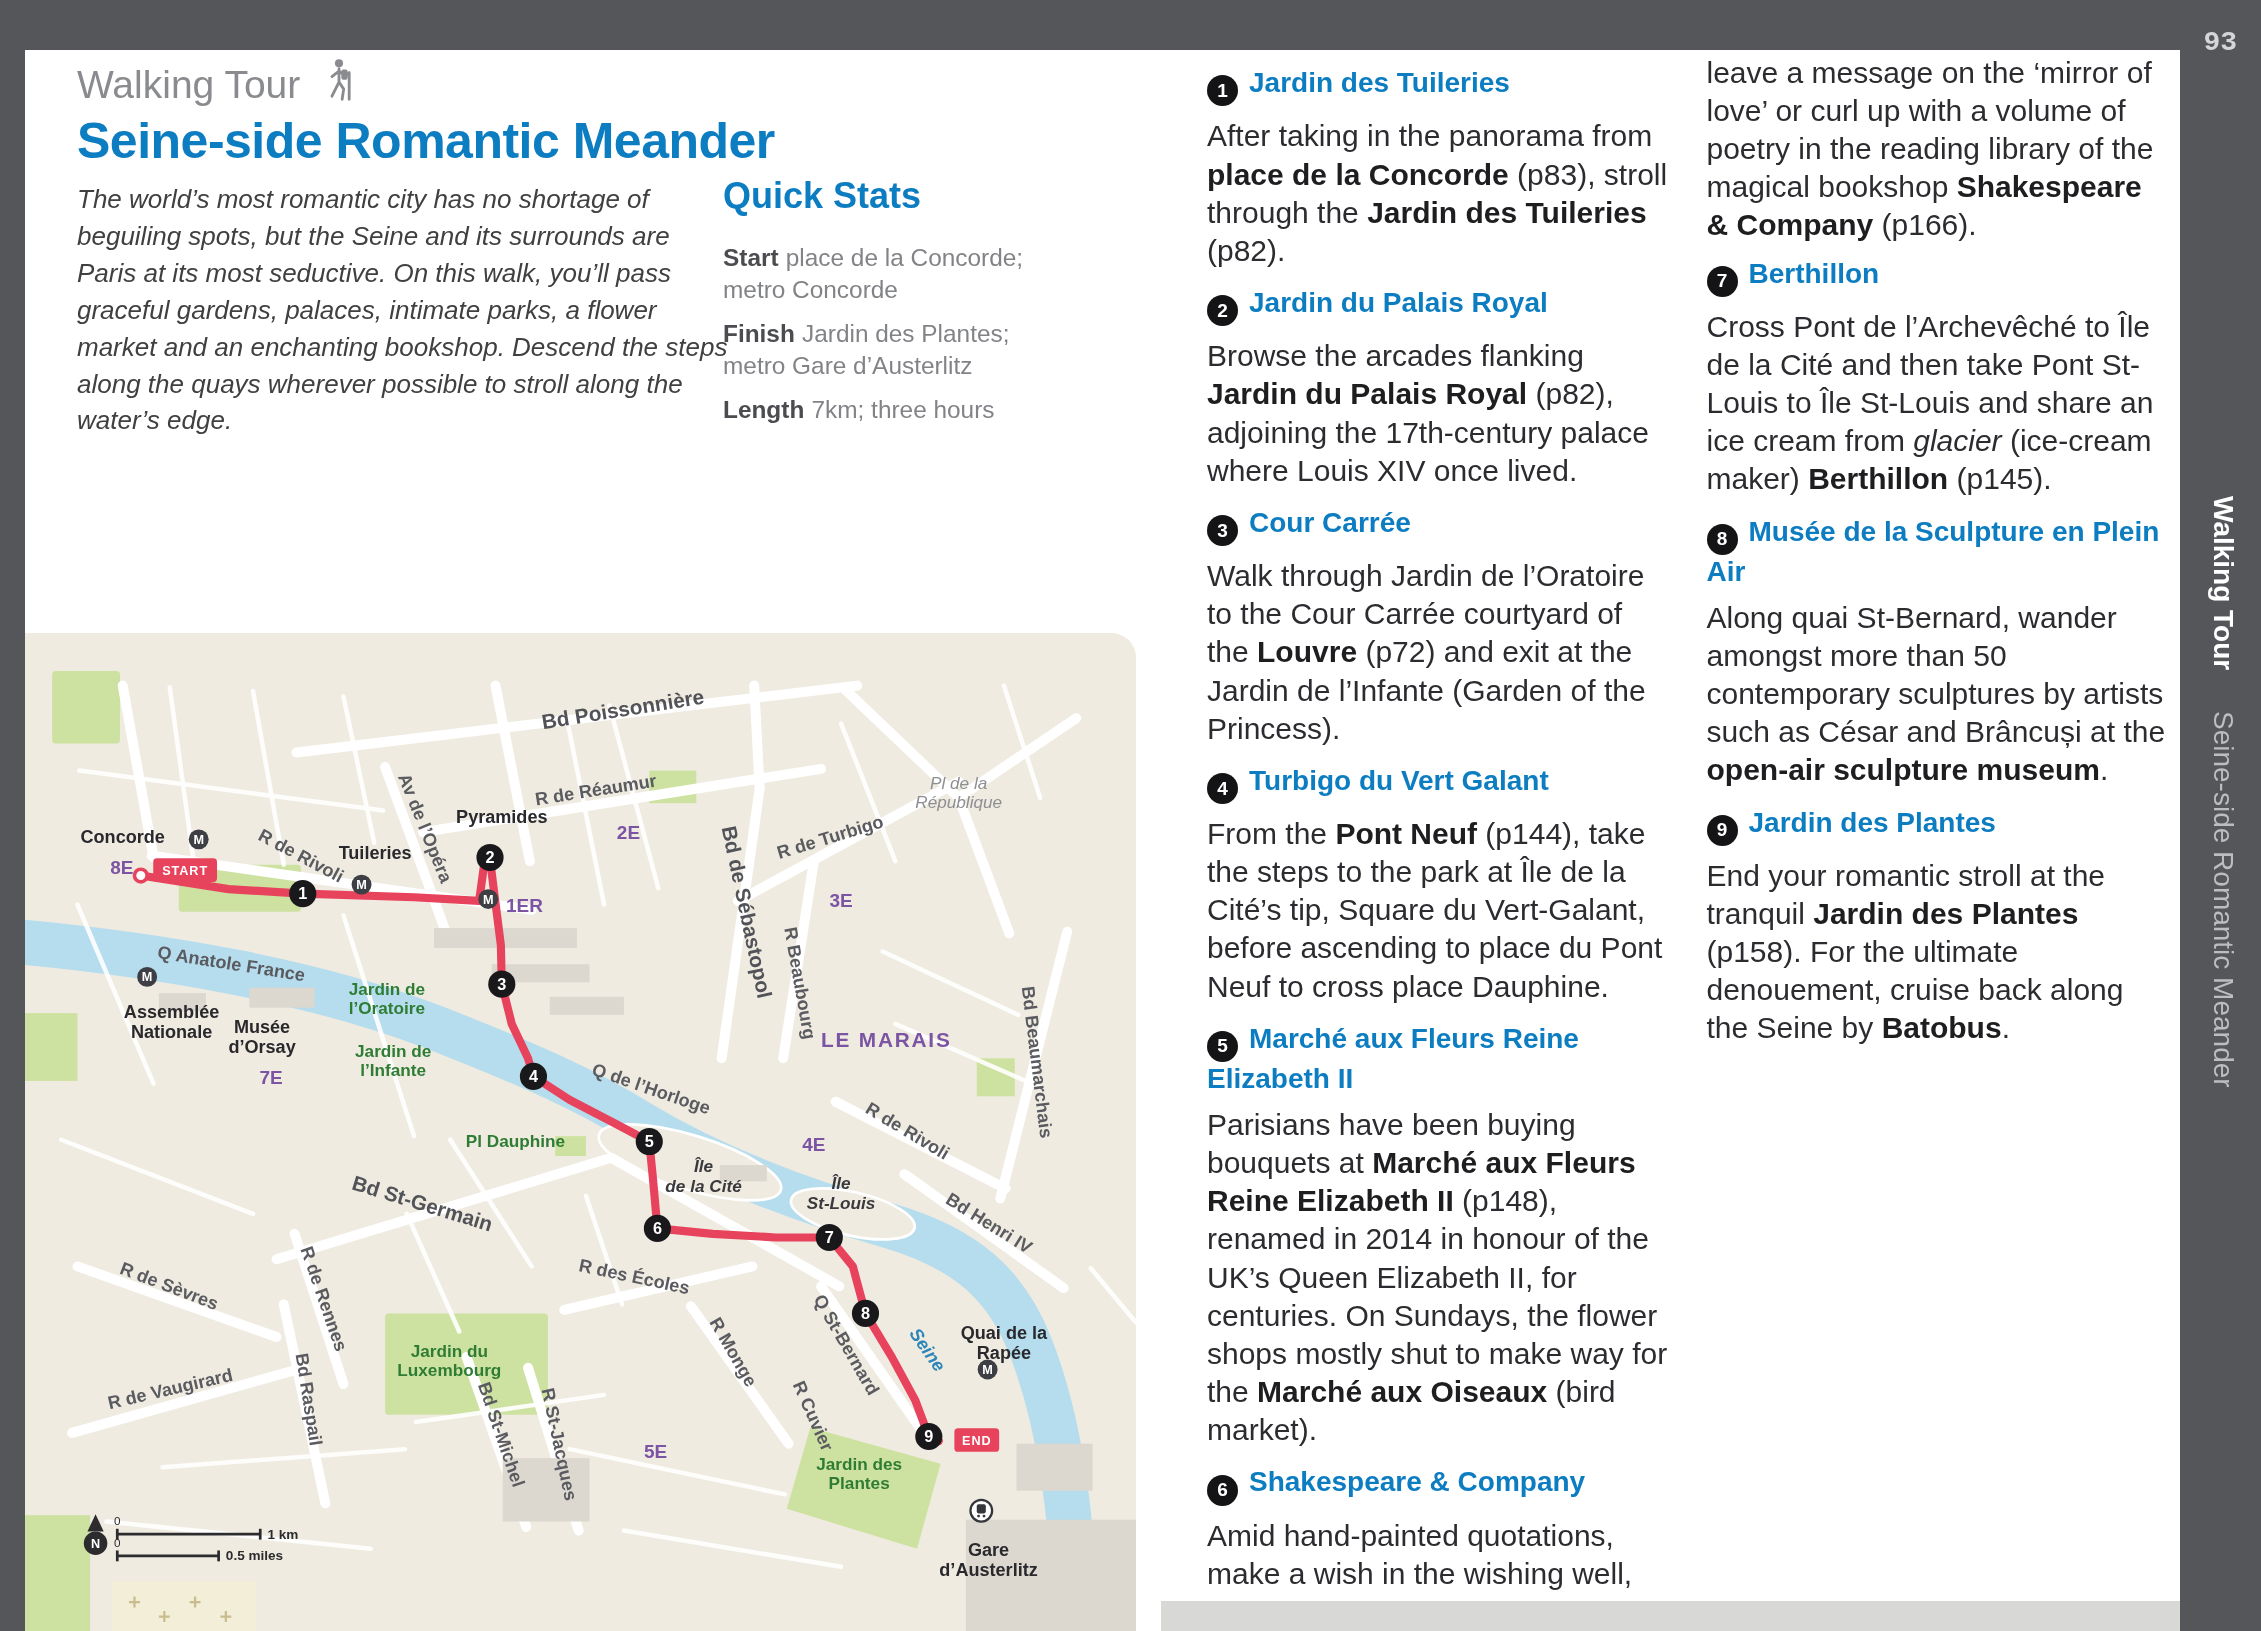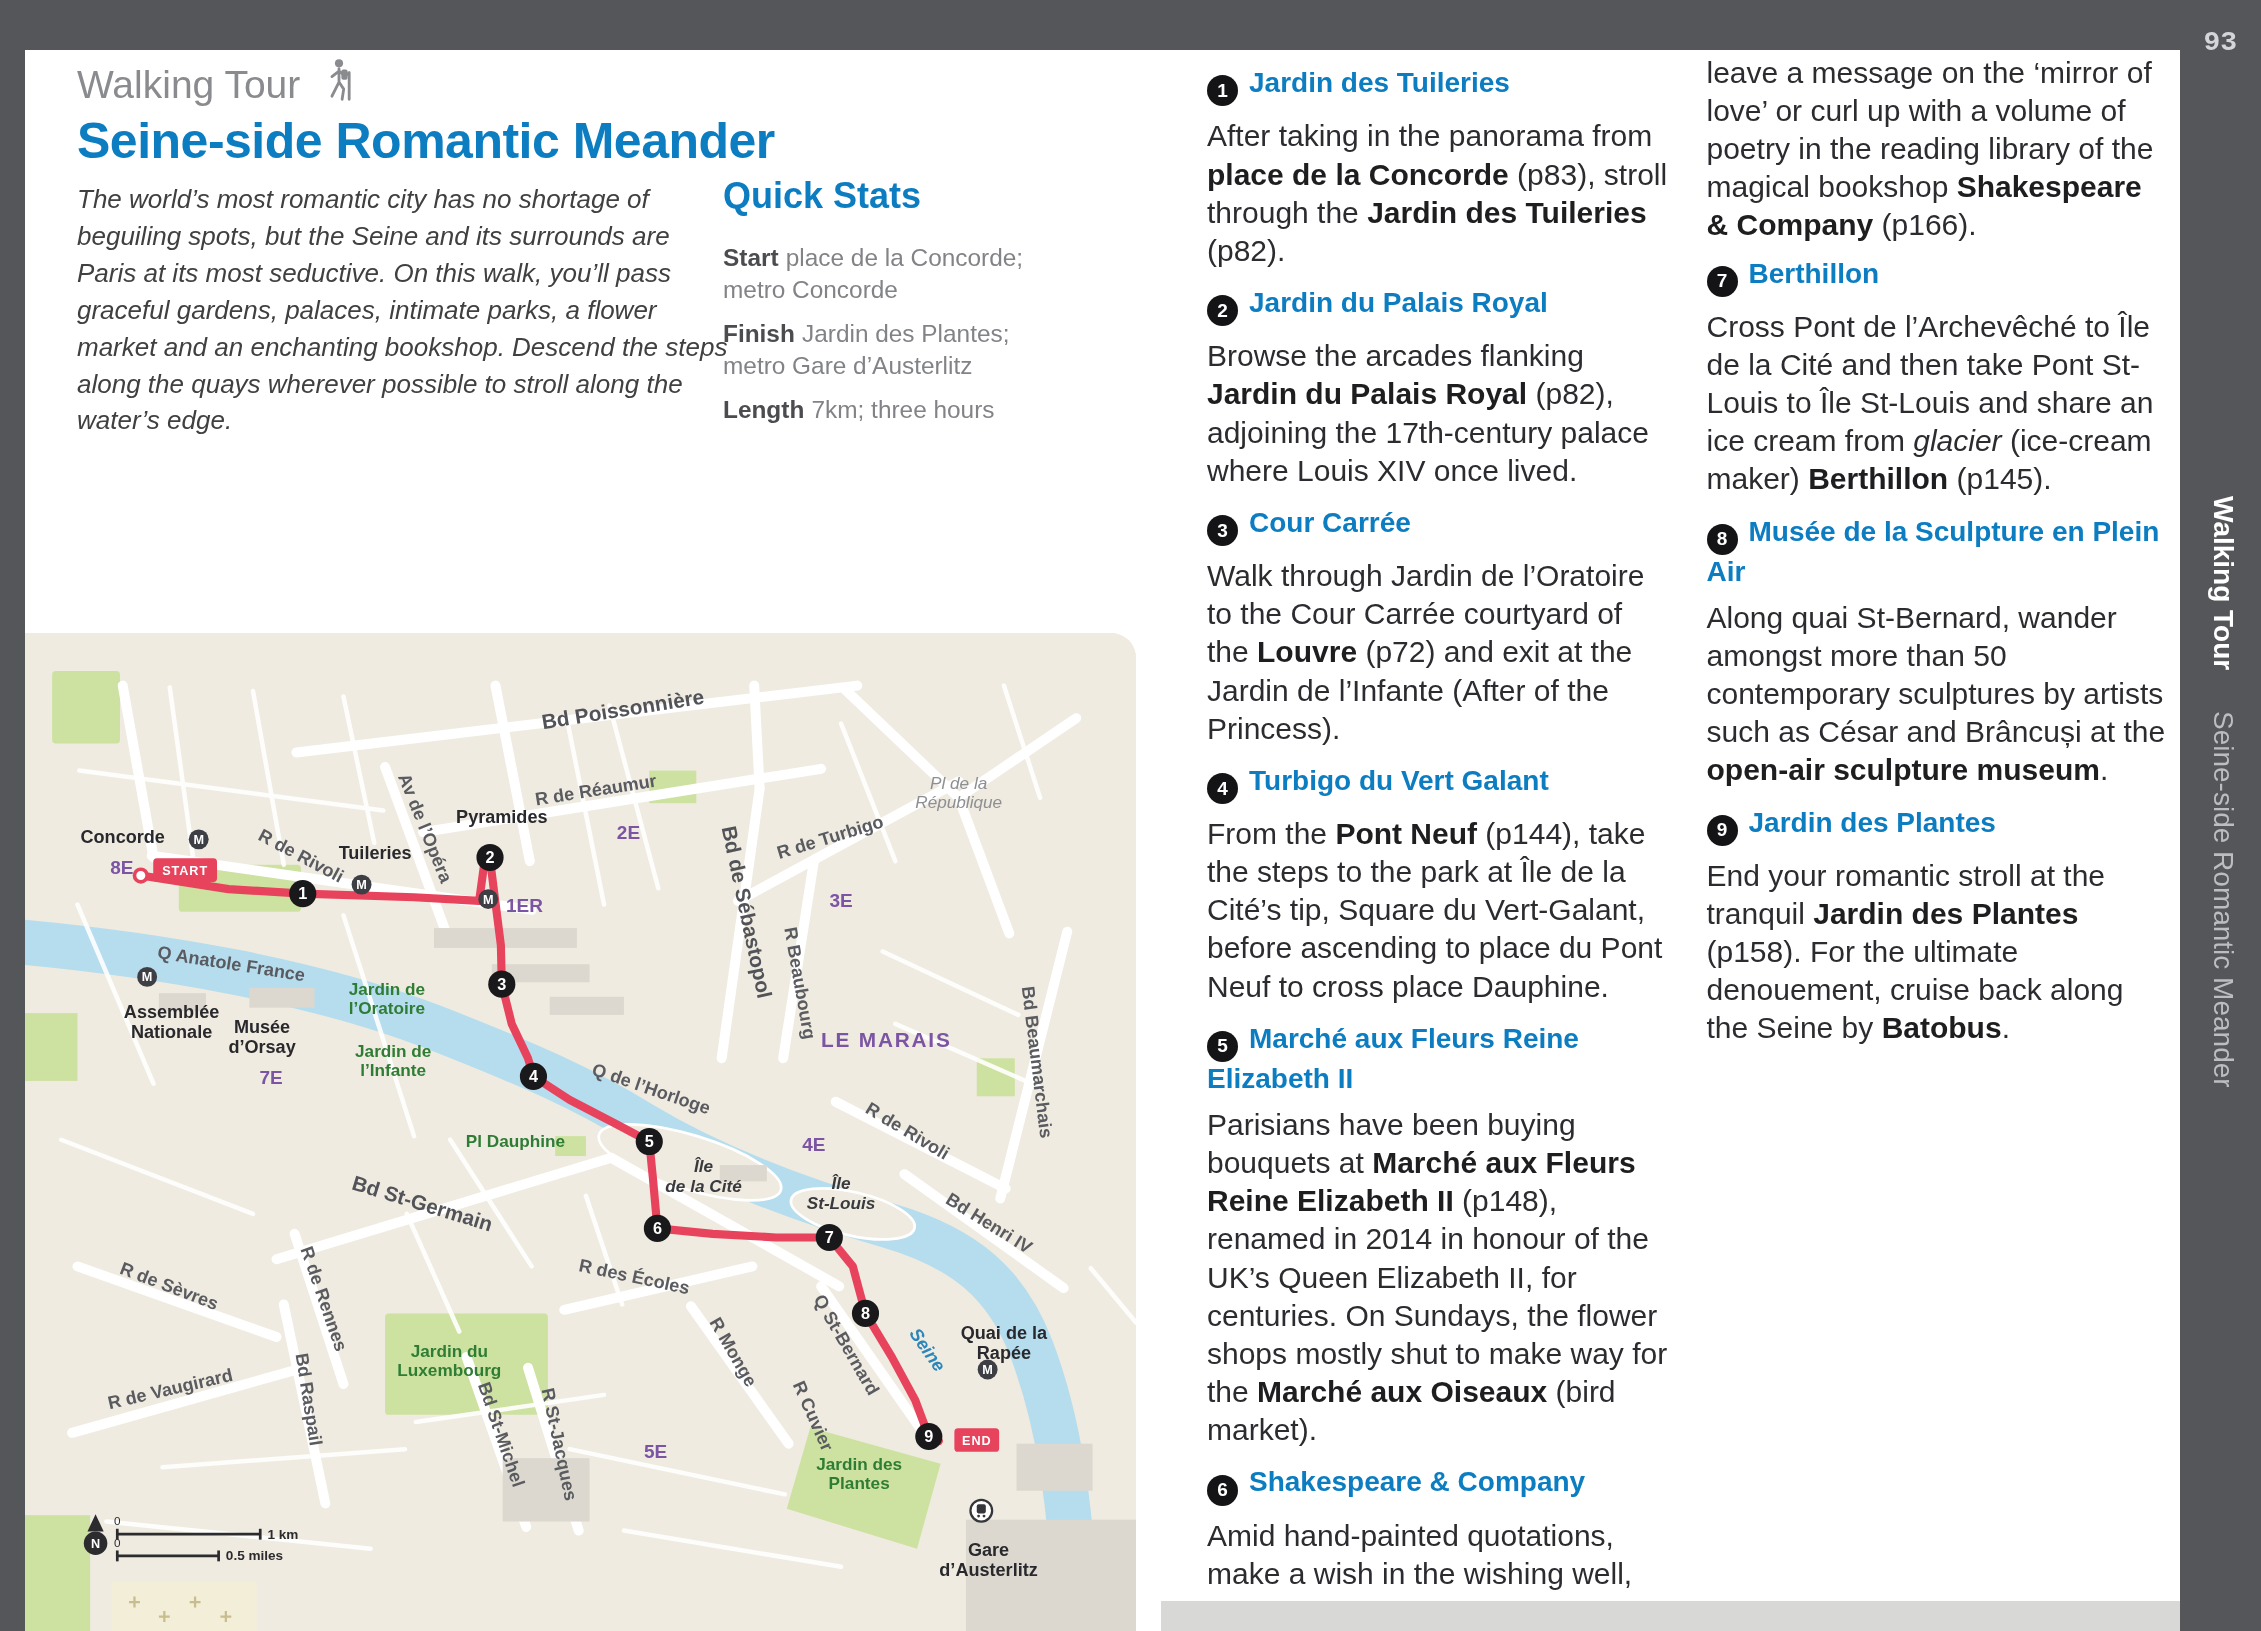--- a/index.html
+++ b/index.html
@@ -348,21 +348,21 @@
       <article class="stop">
         <h3 class="stop-h"><span class="stop-num">1</span><span>Jardin des Tuileries</span></h3>
         <p class="stop-body"><span>After taking in the panorama from </span><b>place de la Concorde</b><span> (p83), stroll through the </span><b>Jardin des Tuileries</b><span> (p82).</span></p>
       </article>
       <article class="stop">
         <h3 class="stop-h"><span class="stop-num">2</span><span>Jardin du Palais Royal</span></h3>
         <p class="stop-body"><span>Browse the arcades flanking </span><b>Jardin du Palais Royal</b><span> (p82), adjoining the 17th-century palace where Louis XIV once lived.</span></p>
       </article>
       <article class="stop">
         <h3 class="stop-h"><span class="stop-num">3</span><span>Cour Carrée</span></h3>
-        <p class="stop-body"><span>Walk through Jardin de l’Oratoire to the Cour Carrée courtyard of the </span><b>Louvre</b><span> (p72) and exit at the Jardin de l’Infante (After of the Princess).</span></p>
+        <p class="stop-body"><span>Walk through Jardin de l’Oratoire to the Cour Carrée courtyard of the </span><b>Louvre</b><span> (p72) and exit at the Jardin de l’Infante (Garden of the Princess).</span></p>
       </article>
       <article class="stop">
         <h3 class="stop-h"><span class="stop-num">4</span><span>Turbigo du Vert Galant</span></h3>
         <p class="stop-body"><span>From the </span><b>Pont Neuf</b><span> (p144), take the steps to the park at Île de la Cité’s tip, Square du Vert-Galant, before ascending to place du Pont Neuf to cross place Dauphine.</span></p>
       </article>
       <article class="stop">
         <h3 class="stop-h"><span class="stop-num">5</span><span>Marché aux Fleurs Reine Elizabeth II</span></h3>
         <p class="stop-body"><span>Parisians have been buying bouquets at </span><b>Marché aux Fleurs Reine Elizabeth II</b><span> (p148), renamed in 2014 in honour of the UK’s Queen Elizabeth II, for centuries. On Sundays, the flower shops mostly shut to make way for the </span><b>Marché aux Oiseaux</b><span> (bird market).</span></p>
       </article>
       <article class="stop">

